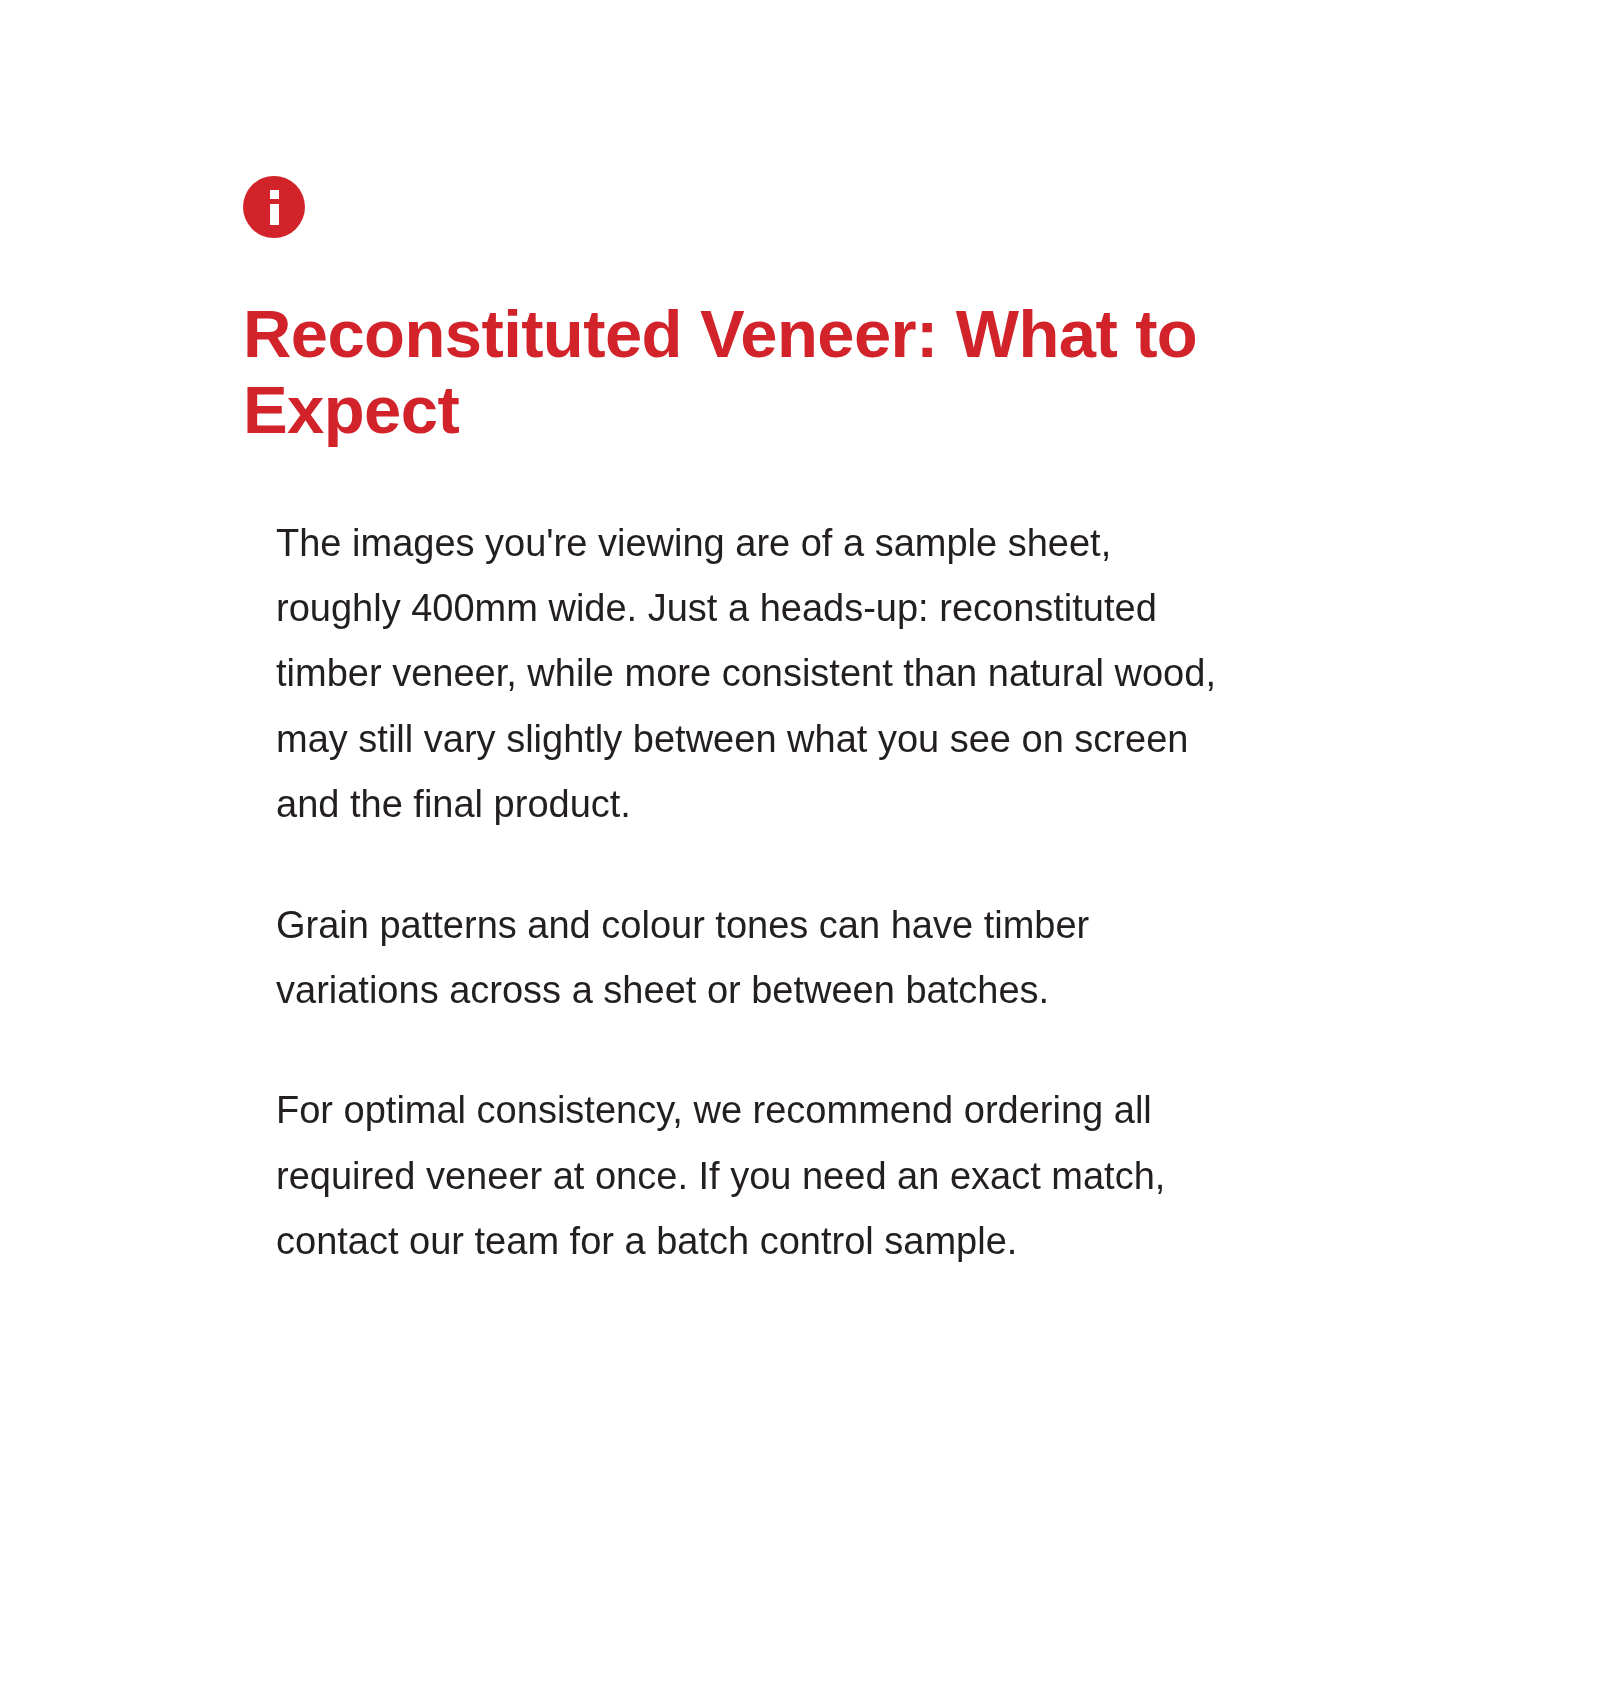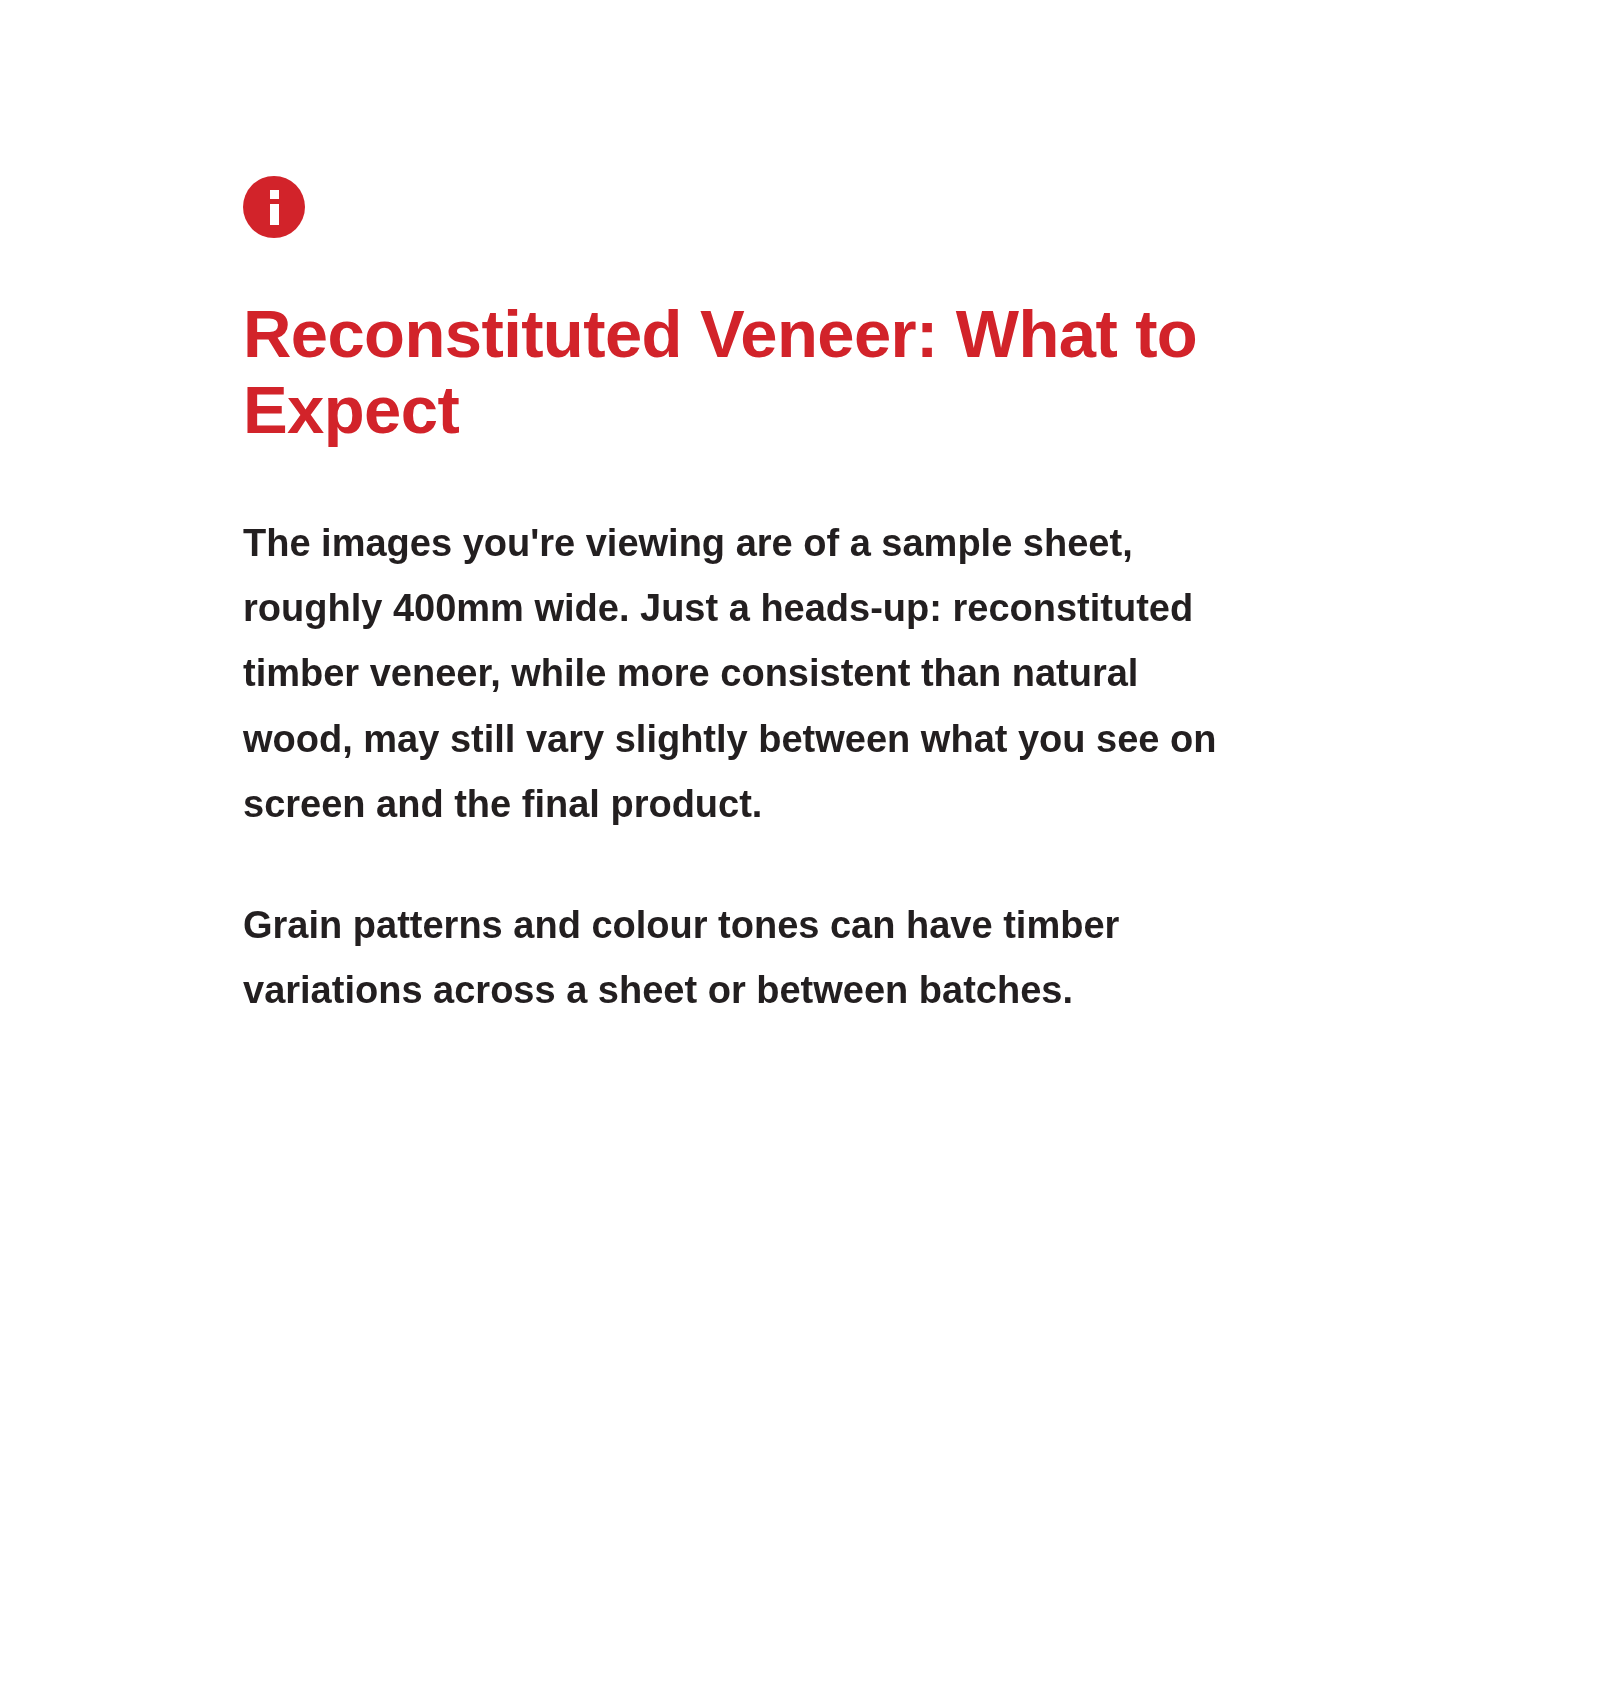--- a/index.html
+++ b/index.html
@@ -73,23 +73,24 @@
     line-height: 1.14;
     letter-spacing: -0.6px;
     max-width: 985px;
   }
 
   
   .notice-body {
     color: #231F20;
     font-family: "Liberation Sans", sans-serif;
     font-size: 38px;
-    font-weight: bold;
+    font-weight: normal;
     line-height: 1.72;
     max-width: 1000px;
+    margin-left: 33px;
   }
   .notice-body p {
     margin: 0 0 55px 0;
   }
   .notice-body p:last-child {
     margin-bottom: 0;
   }
 </style>
 </head>
 <body>
@@ -103,17 +104,18 @@
         <span class="dot"></span>
         <span class="stem"></span>
       </span>
     </div>
 
     <h1 class="notice-title">Reconstituted Veneer: What to Expect</h1>
 
     <div class="notice-body">
       <p>The images you're viewing are of a sample sheet, roughly 400mm wide. Just a heads-up: reconstituted timber veneer, while more consistent than natural wood, may still vary slightly between what you see on screen and the final product.</p>
       <p>Grain patterns and colour tones can have timber variations across a sheet or between batches.</p>
+      <p>For optimal consistency, we recommend ordering all required veneer at once. If you need an exact match, contact our team for a batch control sample.</p>
     </div>
 
   </section>
 
 </div>
 
 </body></html>

